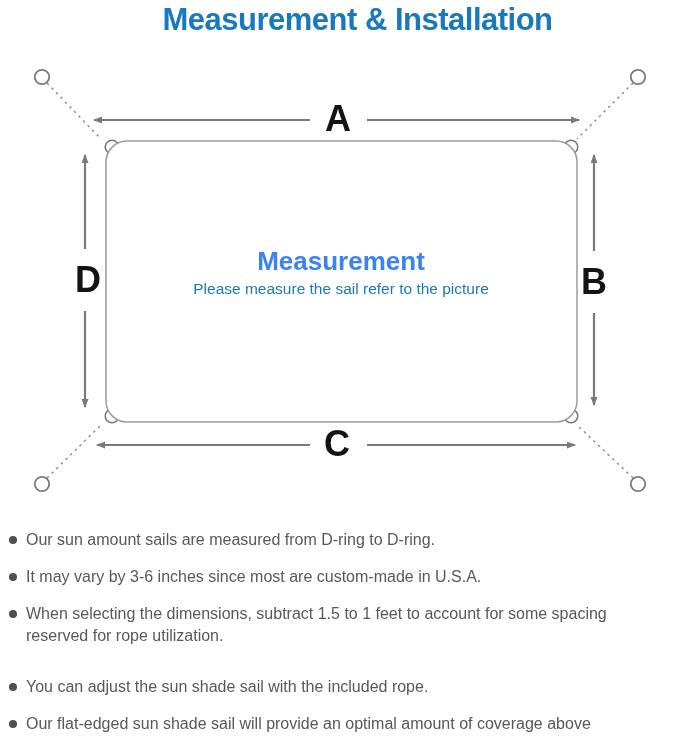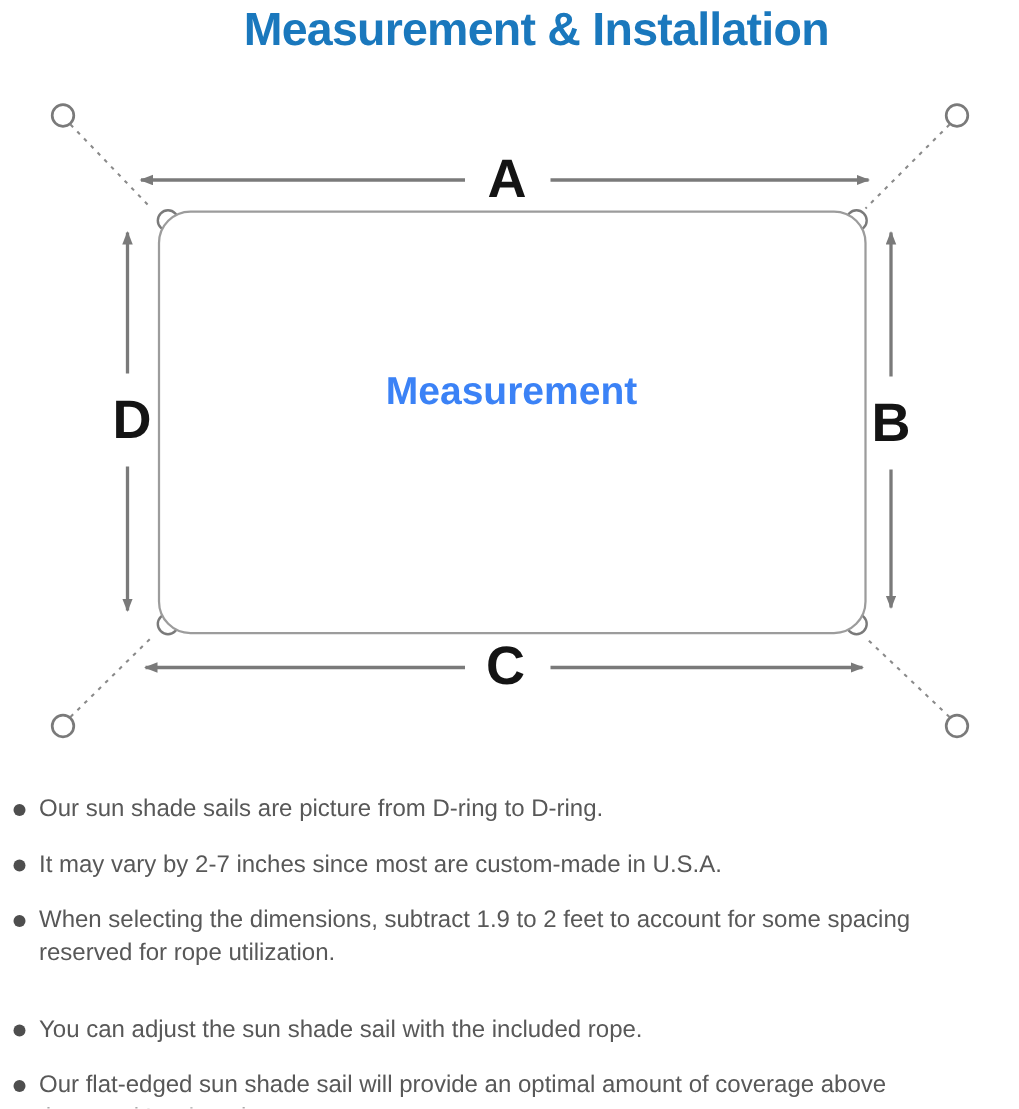--- a/index.html
+++ b/index.html
@@ -116,33 +116,34 @@
       <line x1="594" y1="313" x2="594" y2="405" marker-end="url(#ah)"></line>
     </g>
   </svg>
 
   <div class="dim-label label-a">A</div>
   <div class="dim-label label-b">B</div>
   <div class="dim-label label-c">C</div>
   <div class="dim-label label-d">D</div>
 
   <div class="center-heading">Measurement</div>
+  <div class="center-caption">Please measure the sail refer to the picture</div>
 
   <div class="notes">
     <div class="note">
       <span class="dot"></span>
-      <p>Our sun shade sails are picture from D-ring to D-ring.</p>
+      <p>Our sun amount sails are measured from D-ring to D-ring.</p>
     </div>
     <div class="note">
       <span class="dot"></span>
-      <p>It may vary by 2-7 inches since most are custom-made in U.S.A.</p>
+      <p>It may vary by 3-6 inches since most are custom-made in U.S.A.</p>
     </div>
     <div class="note">
       <span class="dot"></span>
-      <p>When selecting the dimensions, subtract 1.9 to 2 feet to account for some spacing reserved for rope utilization.</p>
+      <p>When selecting the dimensions, subtract 1.5 to 1 feet to account for some spacing reserved for rope utilization.</p>
     </div>
     <div class="note">
       <span class="dot"></span>
       <p>You can adjust the sun shade sail with the included rope.</p>
     </div>
     <div class="note">
       <span class="dot"></span>
       <p>Our flat-edged sun shade sail will provide an optimal amount of coverage above the area it’ s placed.</p>
     </div>
   </div>

